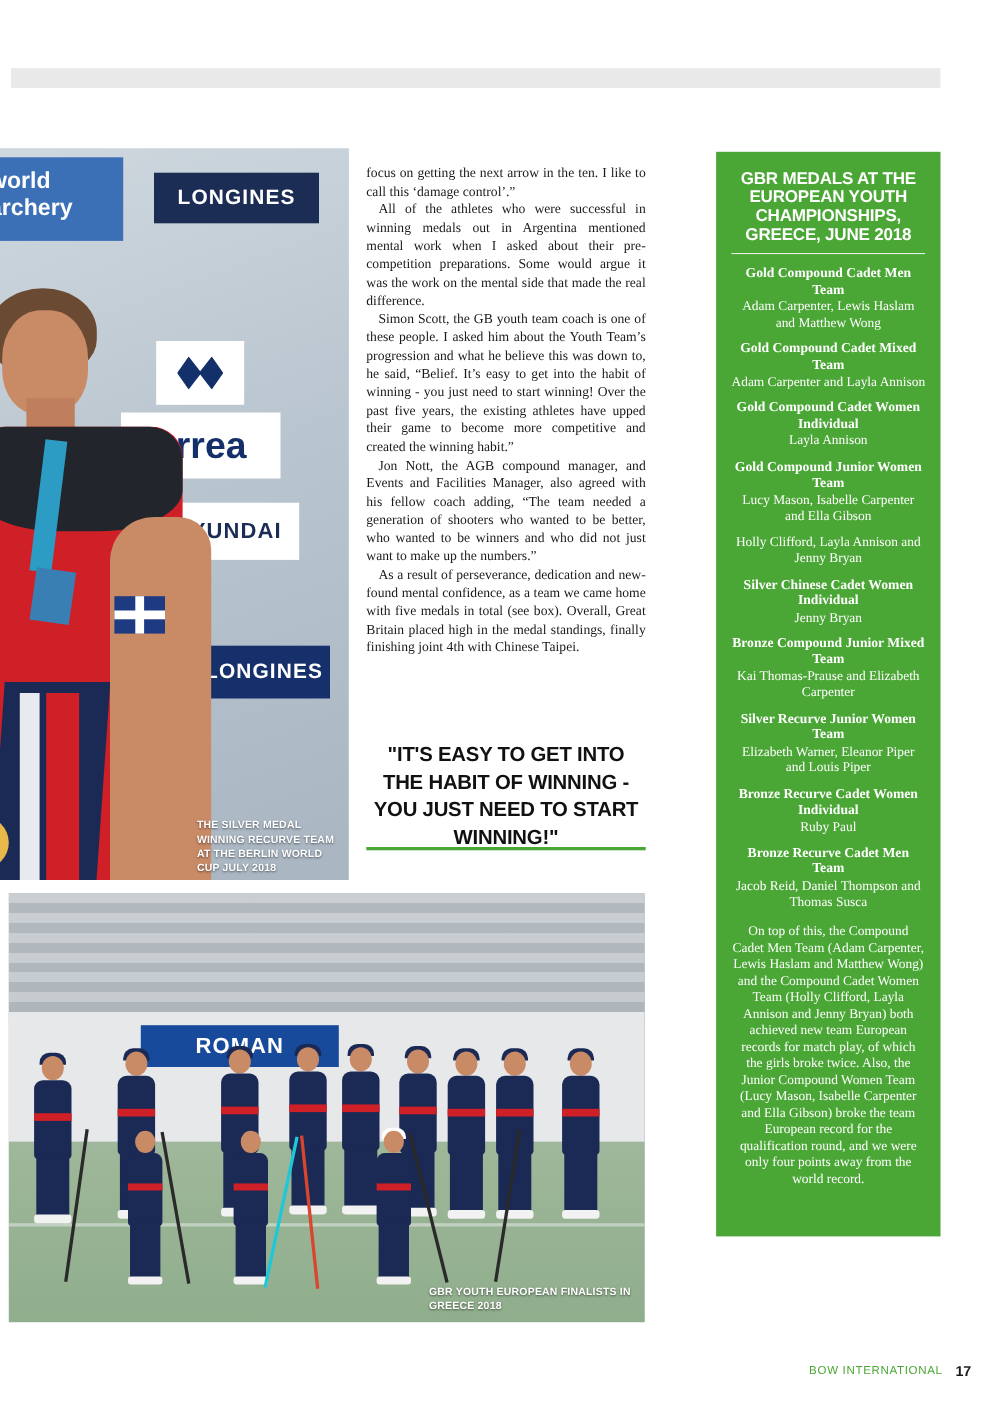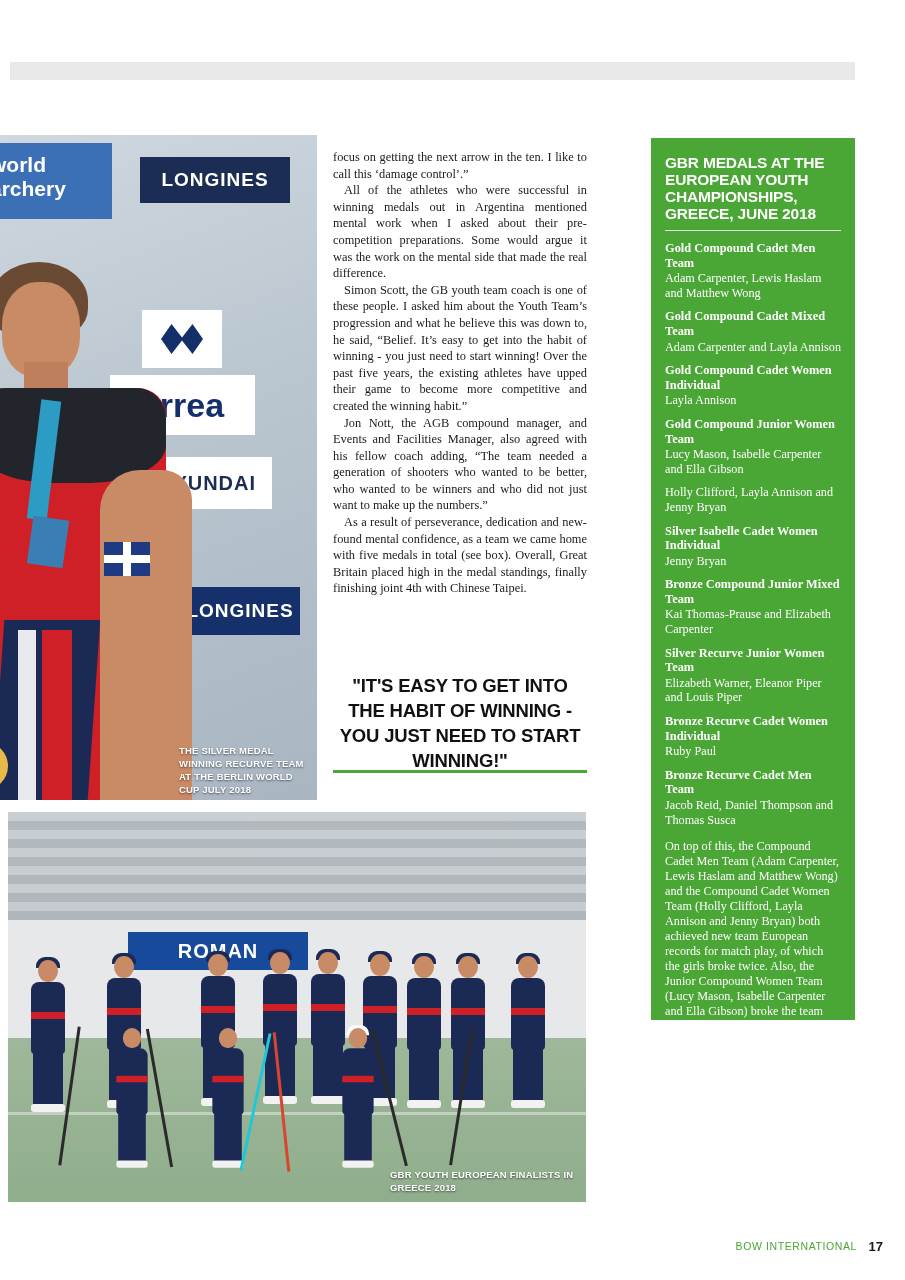--- a/index.html
+++ b/index.html
@@ -297,25 +297,26 @@
     height: 3px;
     background: #4aa635;
   }
 
   
   .sidebar {
     position: absolute;
     left: 651px;
     top: 138px;
     width: 204px;
-    height: 882px;
+    height: 986px;
     background: #4aa635;
     color: #ffffff;
     box-sizing: border-box;
     padding: 16px 14px 14px 14px;
+    text-align: center;
   }
   .sb-title {
     font-family: "Liberation Sans", sans-serif;
     font-weight: bold;
     font-size: 15.5px;
     line-height: 17px;
     letter-spacing: -0.2px;
   }
   .sb-rule {
     margin: 8px 0 10px 0;
@@ -537,21 +538,21 @@
     <p>Layla Annison</p>
   </div>
   <div class="medal">
     <h4>Gold Compound Junior Women Team</h4>
     <p>Lucy Mason, Isabelle Carpenter and Ella Gibson</p>
   </div>
   <div class="medal">
     <p>Holly Clifford, Layla Annison and Jenny Bryan</p>
   </div>
   <div class="medal">
-    <h4>Silver Isabelle Cadet Women Individual</h4>
+    <h4>Silver Chinese Cadet Women Individual</h4>
     <p>Jenny Bryan</p>
   </div>
   <div class="medal">
     <h4>Bronze Compound Junior Mixed Team</h4>
     <p>Kai Thomas-Prause and Elizabeth Carpenter</p>
   </div>
   <div class="medal">
     <h4>Silver Recurve Junior Women Team</h4>
     <p>Elizabeth Warner, Eleanor Piper and Louis Piper</p>
   </div>

